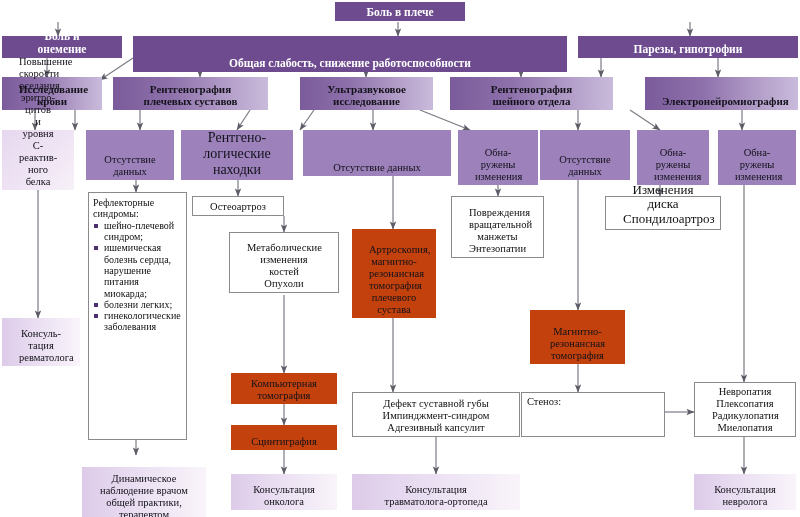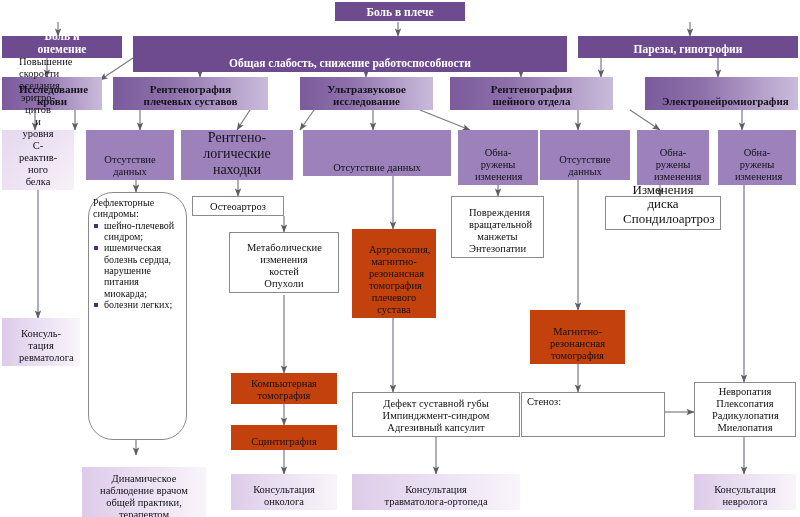--- a/index.html
+++ b/index.html
@@ -242,27 +242,28 @@
     <span class="txt">Обна-
 ружены
 изменения</span>
   </div>
   <div class="node solid-mid" style="left:718px;top:130px;width:78px;height:55px;font-size:10.5px;white-space:pre-line;">
     <span class="txt">Обна-
 ружены
 изменения</span>
   </div>
 
-  <div class="node outline left" style="left:88px;top:192px;width:99px;height:248px;font-size:10px;align-items:flex-start;padding:4px 4px;border-radius:25px;">
+  <div class="node outline left" style="left:88px;top:192px;width:99px;height:248px;font-size:10px;align-items:flex-start;padding:4px 4px;">
     <div class="txt">
       <span class="lead">Рефлекторные синдромы:</span>
       <ul class="blist">
         <li>шейно-плечевой синдром;</li>
         <li>ишемическая болезнь сердца, нарушение питания миокарда;</li>
         <li>болезни легких;</li>
+        <li>гинекологические заболевания</li>
       </ul>
     </div>
   </div>
 
   <div class="node outline" style="left:192px;top:196px;width:92px;height:20px;font-size:10.5px;">
     <span class="txt">Остеоартроз</span>
   </div>
 
   <div class="node outline" style="left:229px;top:232px;width:110px;height:61px;font-size:10.5px;white-space:pre-line;">
     <span class="txt">Метаболические

